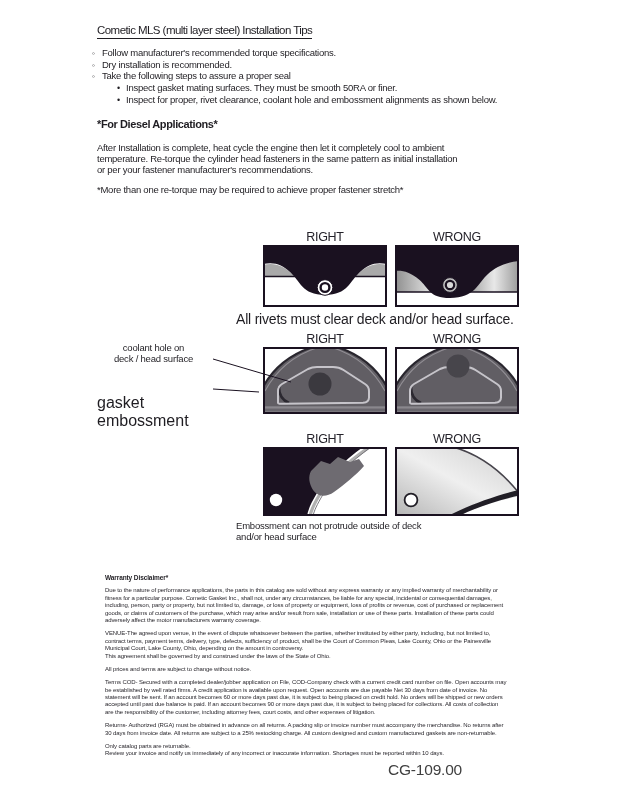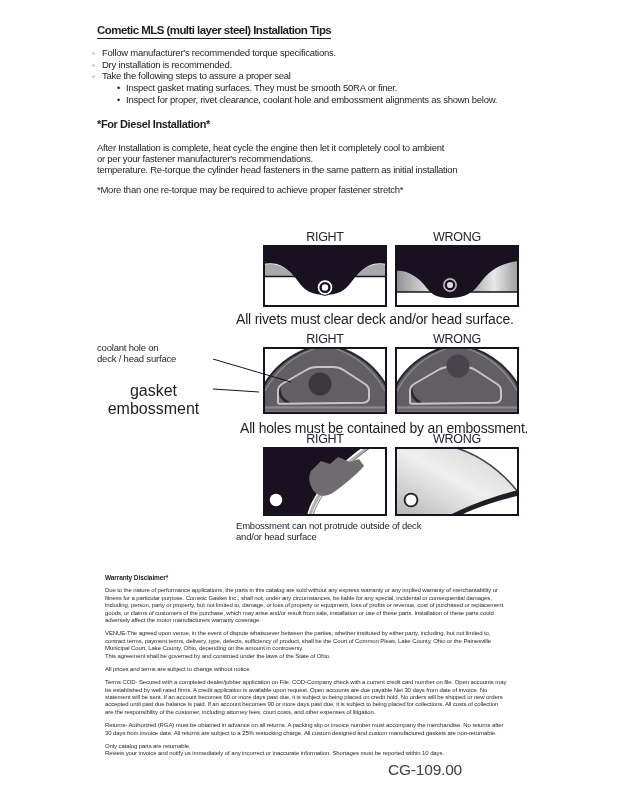--- a/index.html
+++ b/index.html
@@ -4,21 +4,21 @@
 <style>
   html,body{margin:0;padding:0;background:#e8e8e8;}
   .page{
     position:relative;width:618px;height:800px;background:#ffffff;
     font-family:"Liberation Sans","DejaVu Sans",sans-serif;color:#1f1d22;
     overflow:hidden;margin:0 auto;
   }
   
   .intro{position:absolute;left:92px;top:20px;width:510px;}
   .doc-title{
-    display:inline-block;margin:0 0 8px 5px;font-size:11.5px;font-weight:bold;
+    display:inline-block;margin:0 0 8px 5px;font-size:11.5px;font-weight:normal;
     letter-spacing:-0.55px;padding-bottom:2px;border-bottom:1.6px solid #1f1d22;white-space:nowrap;
   }
   .tips{margin:0;padding:0;list-style:none;}
   .tips li{display:flex;align-items:baseline;height:11.7px;font-size:9.5px;letter-spacing:-0.25px;white-space:nowrap;}
   .tips li.lvl2{margin-left:25px;}
   .blt{width:10px;flex:0 0 10px;font-size:8px;}
   .blt2{width:9px;flex:0 0 9px;font-size:9px;}
   .h2{margin:13px 0 7px 5px;font-size:11px;font-weight:bold;letter-spacing:-0.4px;white-space:nowrap;}
   .para{margin:0 0 0 5px;}
   .para .ln{height:10.8px;font-size:9.5px;letter-spacing:-0.25px;white-space:nowrap;}
@@ -27,23 +27,23 @@
   .dia-row{position:absolute;}
   .cols{display:flex;padding-left:27px;}
   .dia-col{width:124px;}
   .dia-col + .dia-col{margin-left:8px;}
   .dia-head{text-align:center;height:15px;font-size:12.5px;letter-spacing:-0.3px;color:#24222a;}
   .panel{display:block;}
   .caption{font-size:14px;letter-spacing:-0.2px;white-space:nowrap;margin-top:4px;}
   .cap2 .cl{height:10.5px;font-size:9.5px;letter-spacing:-0.2px;white-space:nowrap;}
   
   #row2{left:97px;top:332px;width:400px;height:105px;}
-  .r2-labels{position:absolute;left:0;top:10px;width:113px;text-align:left;}
+  .r2-labels{position:absolute;left:0;top:10px;width:113px;text-align:center;}
   .r2-labels .ll{height:11px;font-size:9.5px;letter-spacing:-0.2px;white-space:nowrap;}
-  .r2-label2{position:absolute;left:0;top:50px;width:113px;text-align:center;}
+  .r2-label2{position:absolute;left:0;top:62px;width:113px;text-align:left;}
   .r2-panels{position:absolute;left:139px;top:0;}
   .r2-caption{position:absolute;left:143px;top:84px;}
   .leader{position:absolute;left:0;top:0;pointer-events:none;}
   
   .warranty{position:absolute;left:105px;top:574px;width:470px;}
   .w-title{font-size:6.5px;font-weight:bold;letter-spacing:-0.1px;height:7.4px;}
   .w-para{margin-top:6px;}
   .w-para .wl{height:7.4px;font-size:6px;letter-spacing:-0.1px;white-space:nowrap;color:#2a282e;}
   
   .footer-code{position:absolute;left:388px;top:761px;font-size:15.5px;letter-spacing:-0.2px;color:#404040;}
@@ -71,28 +71,28 @@
       <li class="lvl2">
           <span class="blt2">•</span>
           <span>Inspect gasket mating surfaces.  They must be smooth 50RA or finer.</span>
         </li>
       <li class="lvl2">
           <span class="blt2">•</span>
           <span>Inspect for proper, rivet clearance, coolant hole and embossment alignments as shown below.</span>
         </li>
     </ul>
 
-    <div class="h2">*For Diesel Installation*</div>
+    <div class="h2">*For Diesel Applications*</div>
 
     <div class="para">
     </div>
     <div class="para mt8">
       <div class="ln">After Installation is complete, heat cycle the engine then let it completely cool to ambient</div>
+      <div class="ln">temperature. Re-torque the cylinder head fasteners in the same pattern as initial installation</div>
       <div class="ln">or per your fastener manufacturer's recommendations.</div>
-      <div class="ln">temperature. Re-torque the cylinder head fasteners in the same pattern as initial installation</div>
     </div>
     <div class="para mt9">
       <div class="ln">*More than one re-torque may be required to achieve proper fastener stretch*</div>
     </div>
   </div>
 
   <div class="dia-row" id="row1" style="left:236px;top:230px;width:256px;">
     <div class="cols">
       <div class="dia-col">
         <div class="dia-head">RIGHT</div>
@@ -180,21 +180,20 @@
             <circle cx="63" cy="19" r="11.5" fill="#47454b"></circle>
             <rect x="1" y="1" width="122" height="65" fill="none" stroke="#1a1120" stroke-width="2"></rect>
           </svg>
         </div>
       </div>
     </div>
     <svg class="leader" width="400" height="105" viewBox="0 0 400 105">
       <line x1="116" y1="27" x2="194" y2="50" stroke="#1a1120" stroke-width="1"></line>
       <line x1="116" y1="57" x2="162" y2="60" stroke="#1a1120" stroke-width="1"></line>
     </svg>
-    <div class="caption r2-caption">All holes must be contained by an embossment.</div>
   </div>
 
   <div class="dia-row" id="row3" style="left:236px;top:432px;width:256px;">
     <div class="cols">
       <div class="dia-col">
         <div class="dia-head">RIGHT</div>
         <svg class="panel" width="124" height="69" viewBox="0 0 124 69">
           <rect width="124" height="69" fill="#ffffff"></rect>
           <path d="M105,1 C85,15 67,31 57,47 C51,57 48,63.5 47,69" fill="none" stroke="#b0b0b0" stroke-width="3.2"></path>
           <path d="M108,0 C88,14.5 70,31 60,47.5 C54,57.5 51,64 50,69" fill="none" stroke="#6c6a70" stroke-width="0.9"></path>

